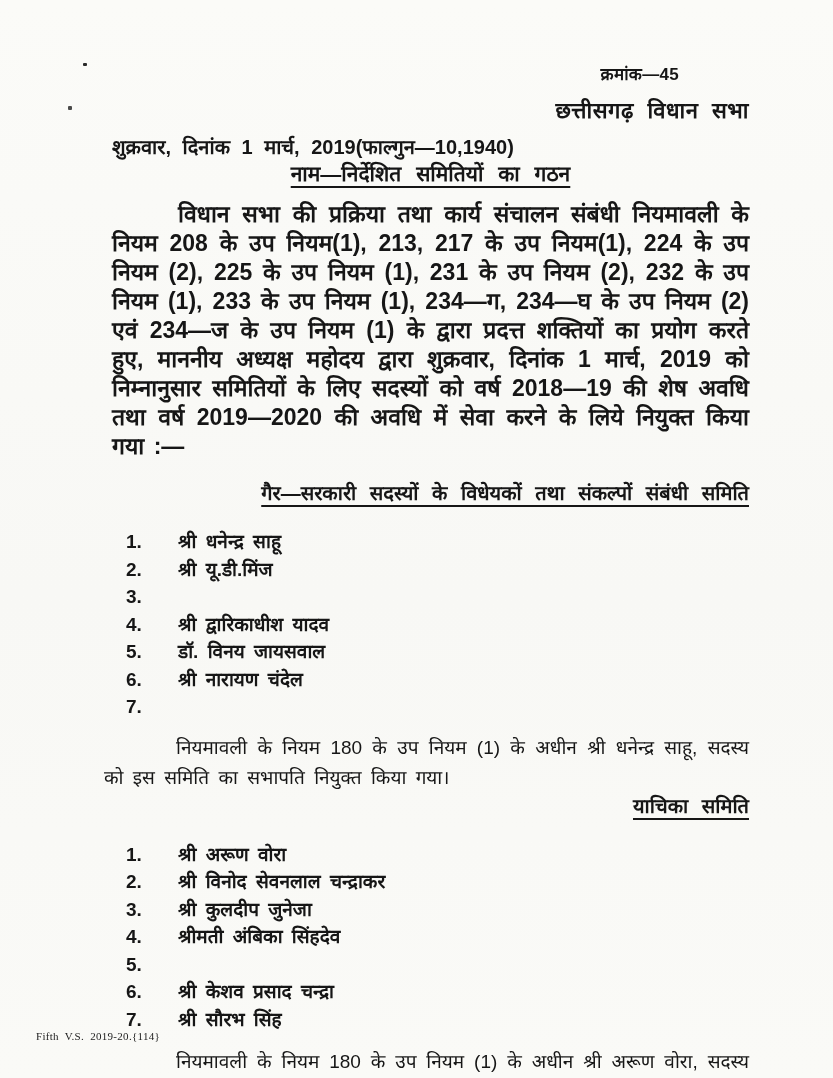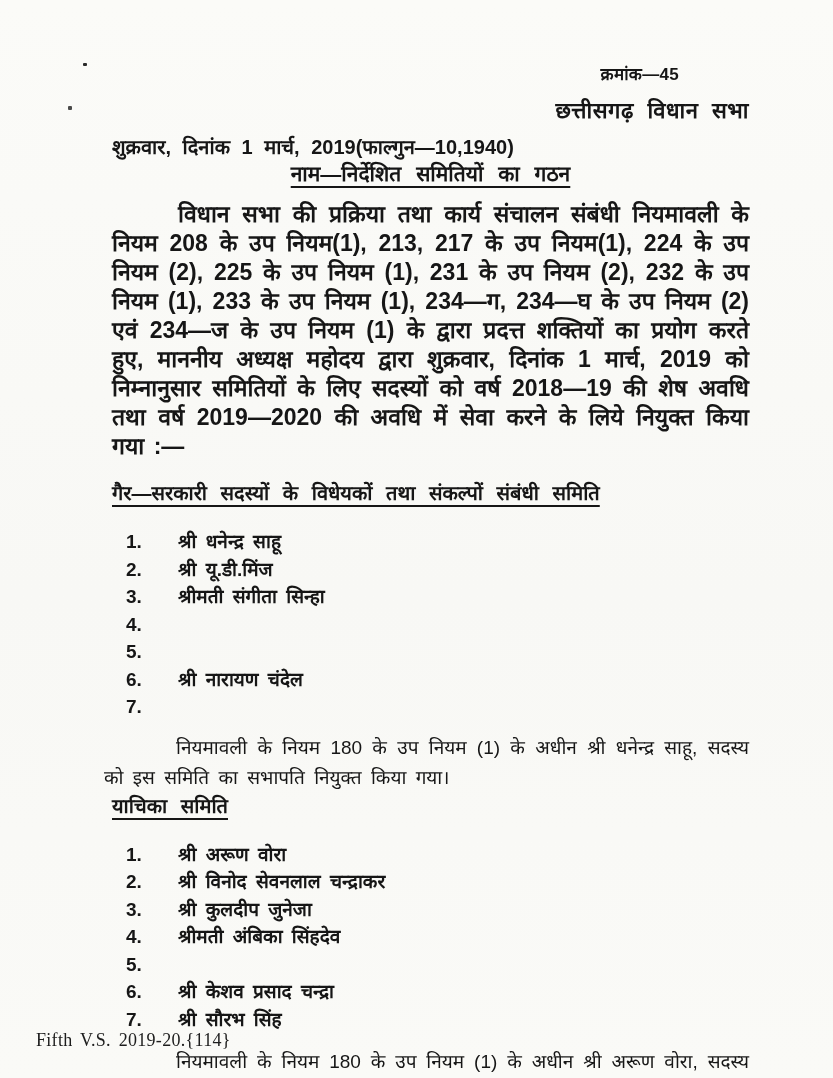--- a/index.html
+++ b/index.html
@@ -75,21 +75,21 @@
   .intro {
     margin: 13px 0 0 0;
     font-size: 23px;
     font-weight: 600;
     line-height: 29px;
     text-align: justify;
     text-indent: 66px;
     word-spacing: 3px;
   }
   .committee-heading {
-    text-align: left;
+    text-align: right;
     font-size: 20px;
     font-weight: 700;
     word-spacing: 8px;
     line-height: 26px;
   }
   .committee-heading.first { margin-top: 19px; }
   .committee-heading.second { }
   .member-list {
     list-style: none;
     margin: 22px 0 0 0;
@@ -112,21 +112,21 @@
     text-align: justify;
     text-indent: 72px;
     word-spacing: 4px;
   }
   .note.second { margin-top: 14px; }
   .footer-note {
     position: absolute;
     left: 36px;
     top: 1030px;
     font-family: "Liberation Serif", "DejaVu Serif", serif;
-    font-size: 18px;
+    font-size: 11px;
     color: #1d1d1d;
     letter-spacing: .3px;
     word-spacing: 3px;
   }
 </style>
 </head>
 <body>
 
 <div class="page">
 
@@ -150,27 +150,28 @@
     <li>
         <span class="member-num">1.</span>
         <span class="member-name">श्री धनेन्द्र साहू</span>
       </li>
     <li>
         <span class="member-num">2.</span>
         <span class="member-name">श्री यू.डी.मिंज</span>
       </li>
     <li>
         <span class="member-num">3.</span>
-        <span class="member-name">श्रीमती संगीता सिन्हा</span>
       </li>
     <li>
         <span class="member-num">4.</span>
+        <span class="member-name">श्री द्वारिकाधीश यादव</span>
       </li>
     <li>
         <span class="member-num">5.</span>
+        <span class="member-name">डॉ. विनय जायसवाल</span>
       </li>
     <li>
         <span class="member-num">6.</span>
         <span class="member-name">श्री नारायण चंदेल</span>
       </li>
     <li>
         <span class="member-num">7.</span>
       </li>
   </ol>
 

